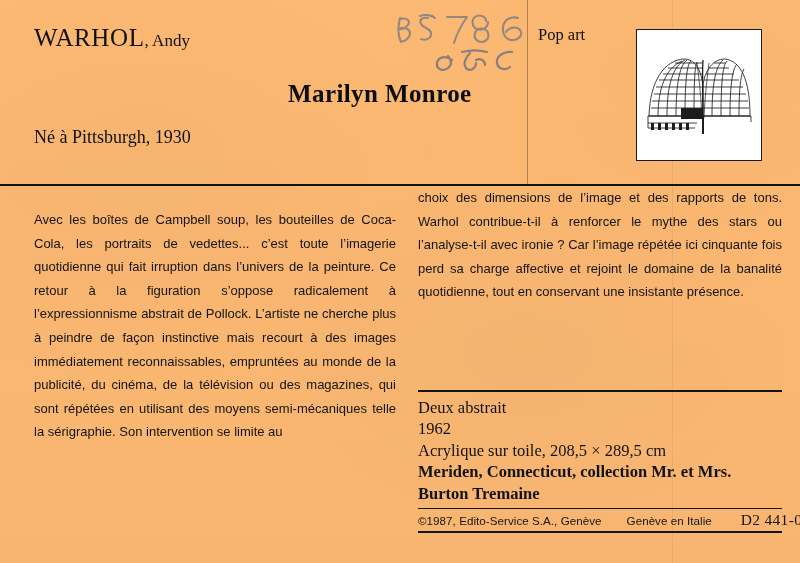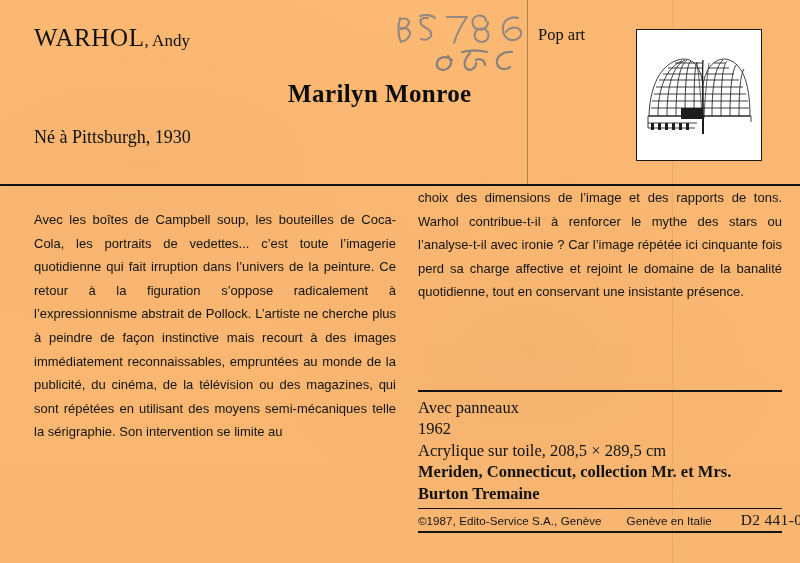--- a/index.html
+++ b/index.html
@@ -340,21 +340,21 @@
       <p>Avec les boîtes de Campbell soup, les bouteilles de Coca-Cola, les portraits de vedettes... c’est toute l’imagerie quotidienne qui fait irruption dans l’univers de la peinture. Ce retour à la figuration s’oppose radicalement à l’expressionnisme abstrait de Pollock. L’artiste ne cherche plus à peindre de façon instinctive mais recourt à des images immédiatement reconnaissables, empruntées au monde de la publicité, du cinéma, de la télévision ou des magazines, qui sont répétées en utilisant des moyens semi-mécaniques telle la sérigraphie. Son intervention se limite au</p>
     </div>
     <div class="body-col" id="col-right">
       <p>choix des dimensions de l’image et des rapports de tons. Warhol contribue-t-il à renforcer le mythe des stars ou l’analyse-t-il avec ironie ? Car l’image répétée ici cinquante fois perd sa charge affective et rejoint le domaine de la banalité quotidienne, tout en conservant une insistante présence.</p>
     </div>
   </div>
 
   <div id="credit-block">
     <div id="credit-rule"></div>
     <div id="credit-lines">
-      <div>Avec panneaux</div>
+      <div>Deux abstrait</div>
       <div>1962</div>
       <div>Acrylique sur toile, 208,5 × 289,5 cm</div>
       <div class="credit-bold">Meriden, Connecticut, collection Mr. et Mrs.</div>
       <div class="credit-bold">Burton Tremaine</div>
     </div>
   </div>
 
   <div id="imprint-box">
     <div id="imprint-rule-top"></div>
     <div id="imprint-row">

